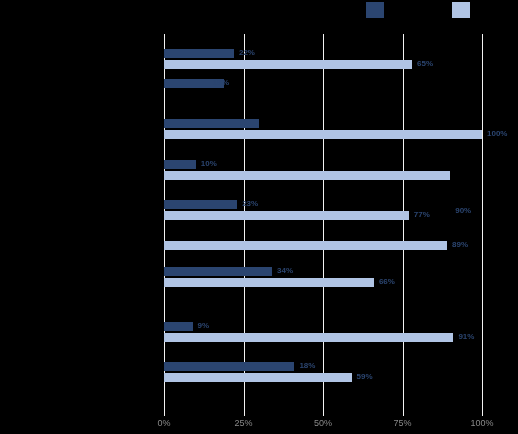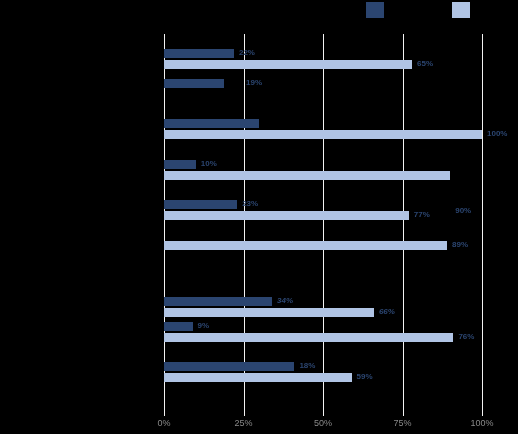--- a/index.html
+++ b/index.html
@@ -157,21 +157,21 @@
             <div class="bar-label" style="left: 74.96px;">22%</div>
           </div>
           <div class="bar-row">
             <div class="bar" style="width: 248.04px; background: rgb(176, 196, 228);"></div>
             <div class="bar-label" style="left: 253.04px;">65%</div>
           </div>
         </div>
         <div class="bar-group" style="top: 44.5px;">
           <div class="bar-row">
             <div class="bar" style="width: 60.42px; background: rgb(43, 69, 112);"></div>
-            <div class="bar-label" style="left: 82px;">19%</div>
+            <div class="bar-label" style="left: 49px;">19%</div>
           </div>
         </div>
         <div class="bar-group" style="top: 85px;">
           <div class="bar-row">
             <div class="bar" style="width: 95.4px; background: rgb(43, 69, 112);"></div>
           </div>
           <div class="bar-row">
             <div class="bar" style="width: 318px; background: rgb(176, 196, 228);"></div>
             <div class="bar-label" style="left: 323px;">100%</div>
           </div>
@@ -195,38 +195,38 @@
             <div class="bar" style="width: 244.86px; background: rgb(176, 196, 228);"></div>
             <div class="bar-label" style="left: 249.86px; text-align: center;">77%</div>
           </div>
         </div>
         <div class="bar-group" style="top: 206.5px;">
           <div class="bar-row">
             <div class="bar" style="width: 283.02px; background: rgb(176, 196, 228);"></div>
             <div class="bar-label" style="left: 288.02px;">89%</div>
           </div>
         </div>
-        <div class="bar-group" style="top: 263px; font-style: italic;">
+        <div class="bar-group" style="top: 233px;">
           <div class="bar-row">
             <div class="bar" style="width: 108.12px; background: rgb(43, 69, 112);"></div>
             <div class="bar-label" style="left: 113.12px;">34%</div>
           </div>
           <div class="bar-row">
             <div class="bar" style="width: 209.88px; background: rgb(176, 196, 228);"></div>
             <div class="bar-label" style="left: 214.88px;">66%</div>
           </div>
         </div>
         <div class="bar-group" style="top: 287.5px;">
           <div class="bar-row">
             <div class="bar" style="width: 28.62px; background: rgb(43, 69, 112);"></div>
             <div class="bar-label" style="left: 33.62px;">9%</div>
           </div>
           <div class="bar-row">
             <div class="bar" style="width: 289.38px; background: rgb(176, 196, 228);"></div>
-            <div class="bar-label" style="left: 294.38px;">76%</div>
+            <div class="bar-label" style="left: 294.38px;">91%</div>
           </div>
         </div>
         <div class="bar-group" style="top: 328px;">
           <div class="bar-row">
             <div class="bar" style="width: 130.38px; background: rgb(43, 69, 112);"></div>
             <div class="bar-label" style="left: 135.38px;">18%</div>
           </div>
           <div class="bar-row">
             <div class="bar" style="width: 187.62px; background: rgb(176, 196, 228);"></div>
             <div class="bar-label" style="left: 192.62px;">59%</div>

